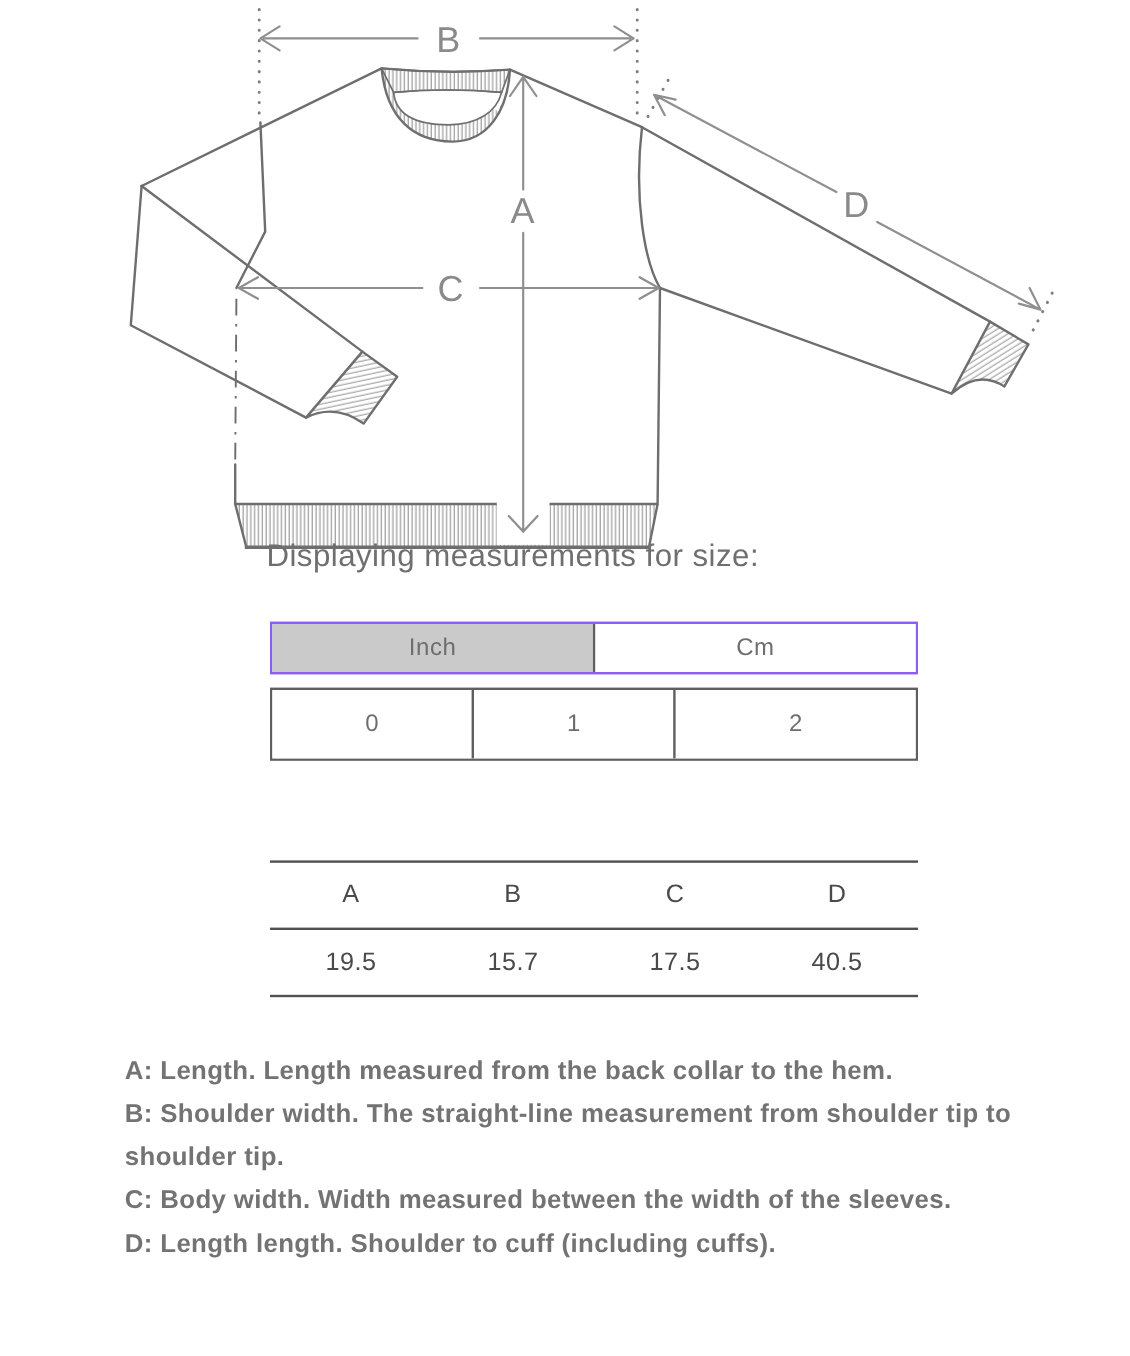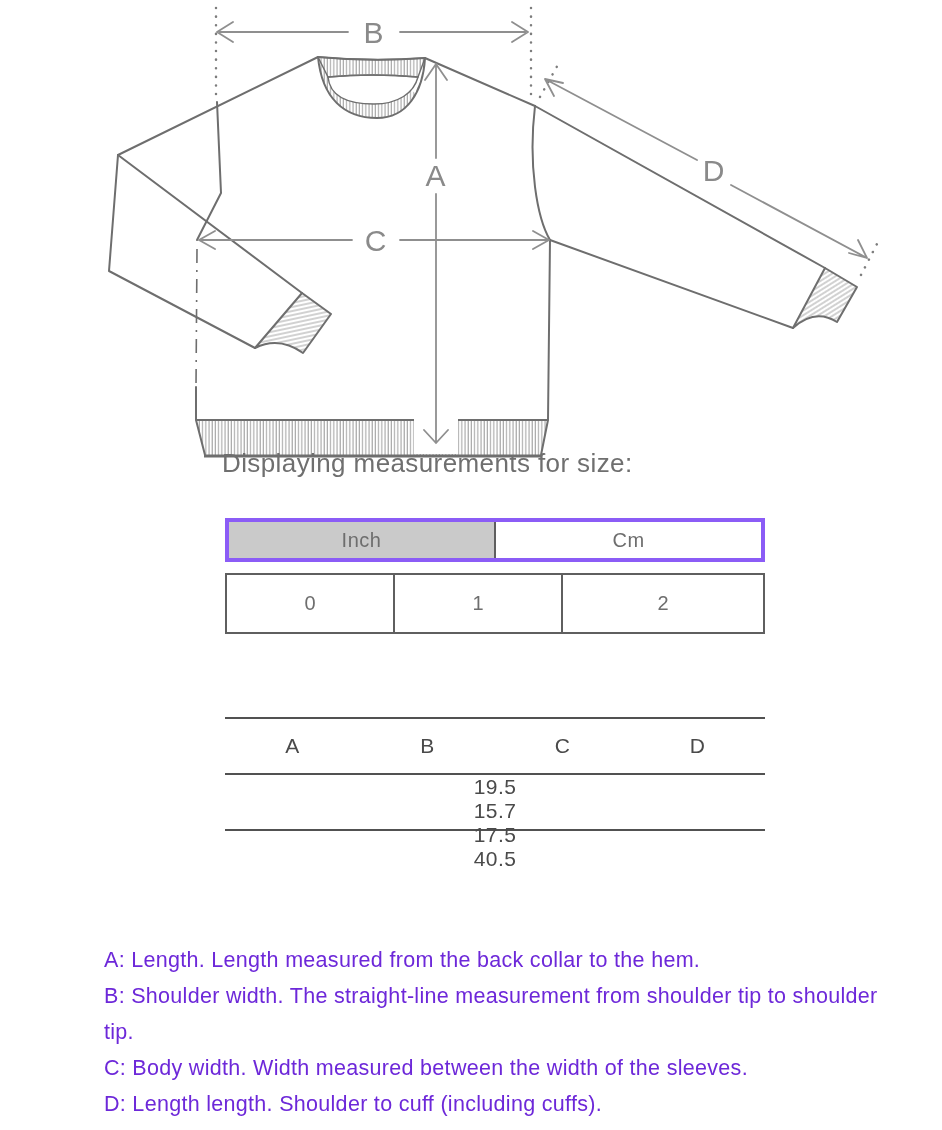--- a/index.html
+++ b/index.html
@@ -4,45 +4,45 @@
 <style>
   html,body{margin:0;padding:0;background:#fff;}
   body{font-family:"Liberation Sans", sans-serif; -webkit-font-smoothing:antialiased;}
   .stage{position:relative;width:942px;height:1130px;background:#fff;overflow:hidden;}
 
   .size-note{position:absolute;left:222px;top:448px;font-size:26px;font-weight:300;
              letter-spacing:.4px;color:#6f6f6f;}
 
   
   .toggle{position:absolute;left:225px;top:518px;width:540px;height:44px;
-          border:4px solid #8b5cf6;box-sizing:border-box;display:flex;}
+          border:2px solid #8b5cf6;box-sizing:border-box;display:flex;}
   .toggle .cell{flex:1;display:flex;align-items:center;justify-content:center;
           font-size:20px;font-weight:300;letter-spacing:.5px;color:#6e6e6e;background:#fff;cursor:pointer;}
   .toggle .cell + .cell{border-left:2px solid #5f5f5f;text-align:right;}
   .cell.selected{background:#cacaca;}
 
   
   .sizes{position:absolute;left:225px;top:573px;width:540px;height:61px;
          border:2px solid #5f5f5f;box-sizing:border-box;display:flex;}
   .sizes .cell{display:flex;align-items:center;justify-content:center;
          font-size:20px;font-weight:300;color:#6e6e6e;background:#fff;cursor:pointer;box-sizing:border-box;}
   .sizes .c0{width:166px;}
   .sizes .c1{width:168px;border-left:2px solid #5f5f5f;}
   .sizes .c2{flex:1;border-left:2px solid #5f5f5f;}
 
   
   .mtable{position:absolute;left:225px;top:717px;width:540px;}
   .mrow{display:flex;height:54px;align-items:center;}
   .mrow.head{border-top:2px solid #515151;border-bottom:2px solid #515151;}
-  .mrow.vals{border-bottom:2px solid #515151;flex-direction:column;}
+  .mrow.vals{border-bottom:2px solid #515151;}
   .mcell{flex:1;text-align:center;font-size:21px;font-weight:300;letter-spacing:.4px;color:#4a4a4a;}
 
   
-  .legend{position:absolute;left:104px;top:942px;width:778px;font-size:21.5px;
-          font-weight:400;line-height:36px;letter-spacing:.3px;color:#6d28d9;}
+  .legend{position:absolute;left:104px;top:874px;width:778px;font-size:21.5px;
+          font-weight:700;line-height:36px;letter-spacing:.3px;color:#737373;}
 
   svg text{font-family:"Liberation Sans", sans-serif;font-weight:300;fill:#8a8a8a;
            font-size:30px;letter-spacing:1px;}
 </style>
 </head>
 <body>
 
 <div class="stage">
 
   <svg width="942" height="465" viewBox="0 0 942 465" style="position:absolute;left:0;top:0;">

